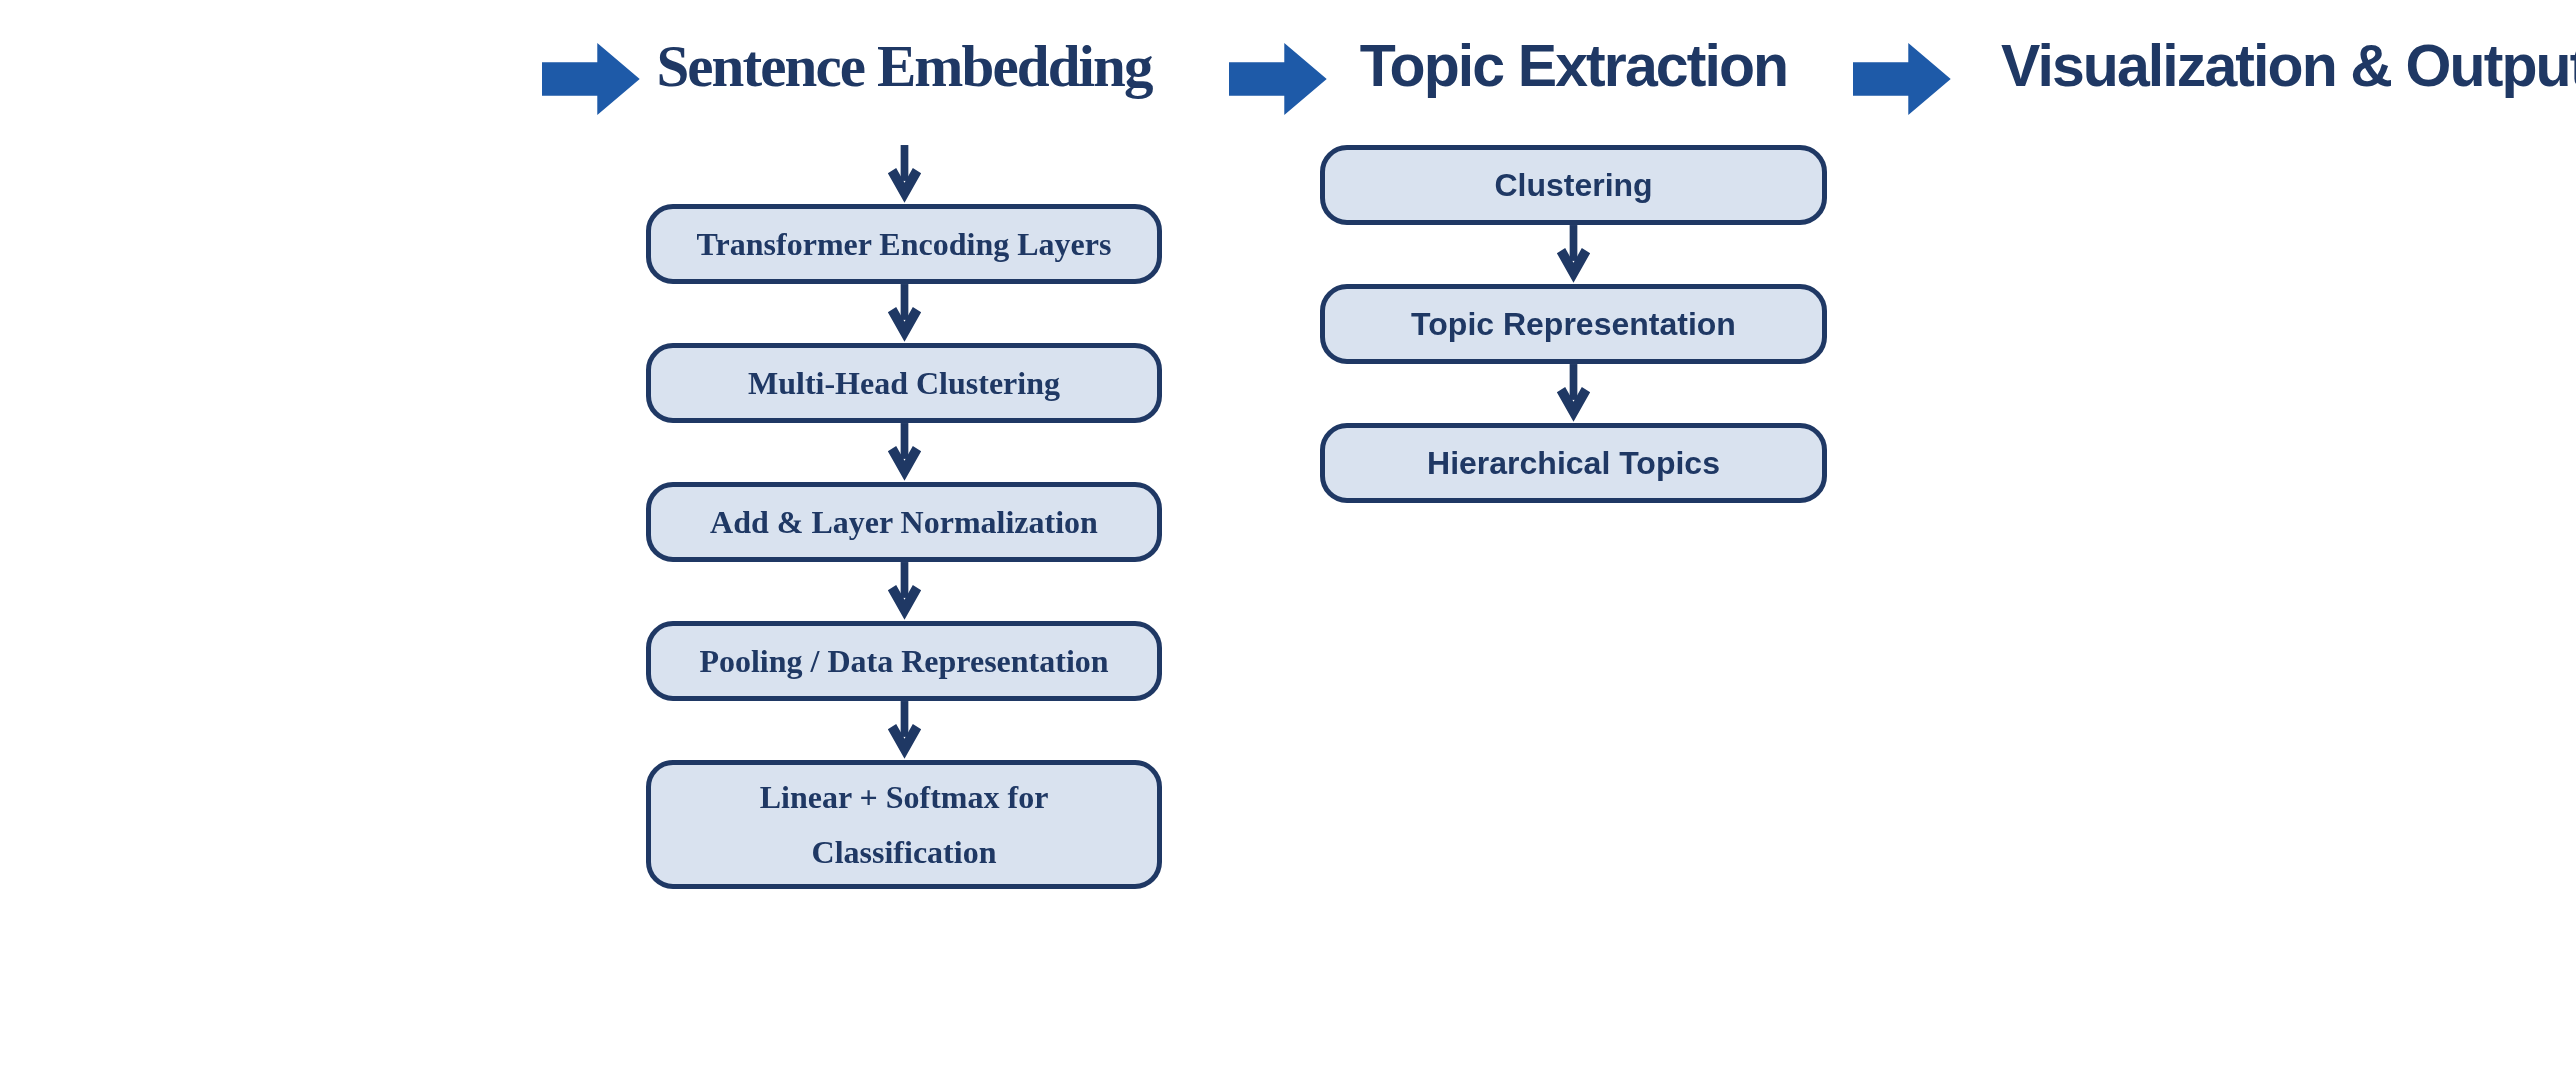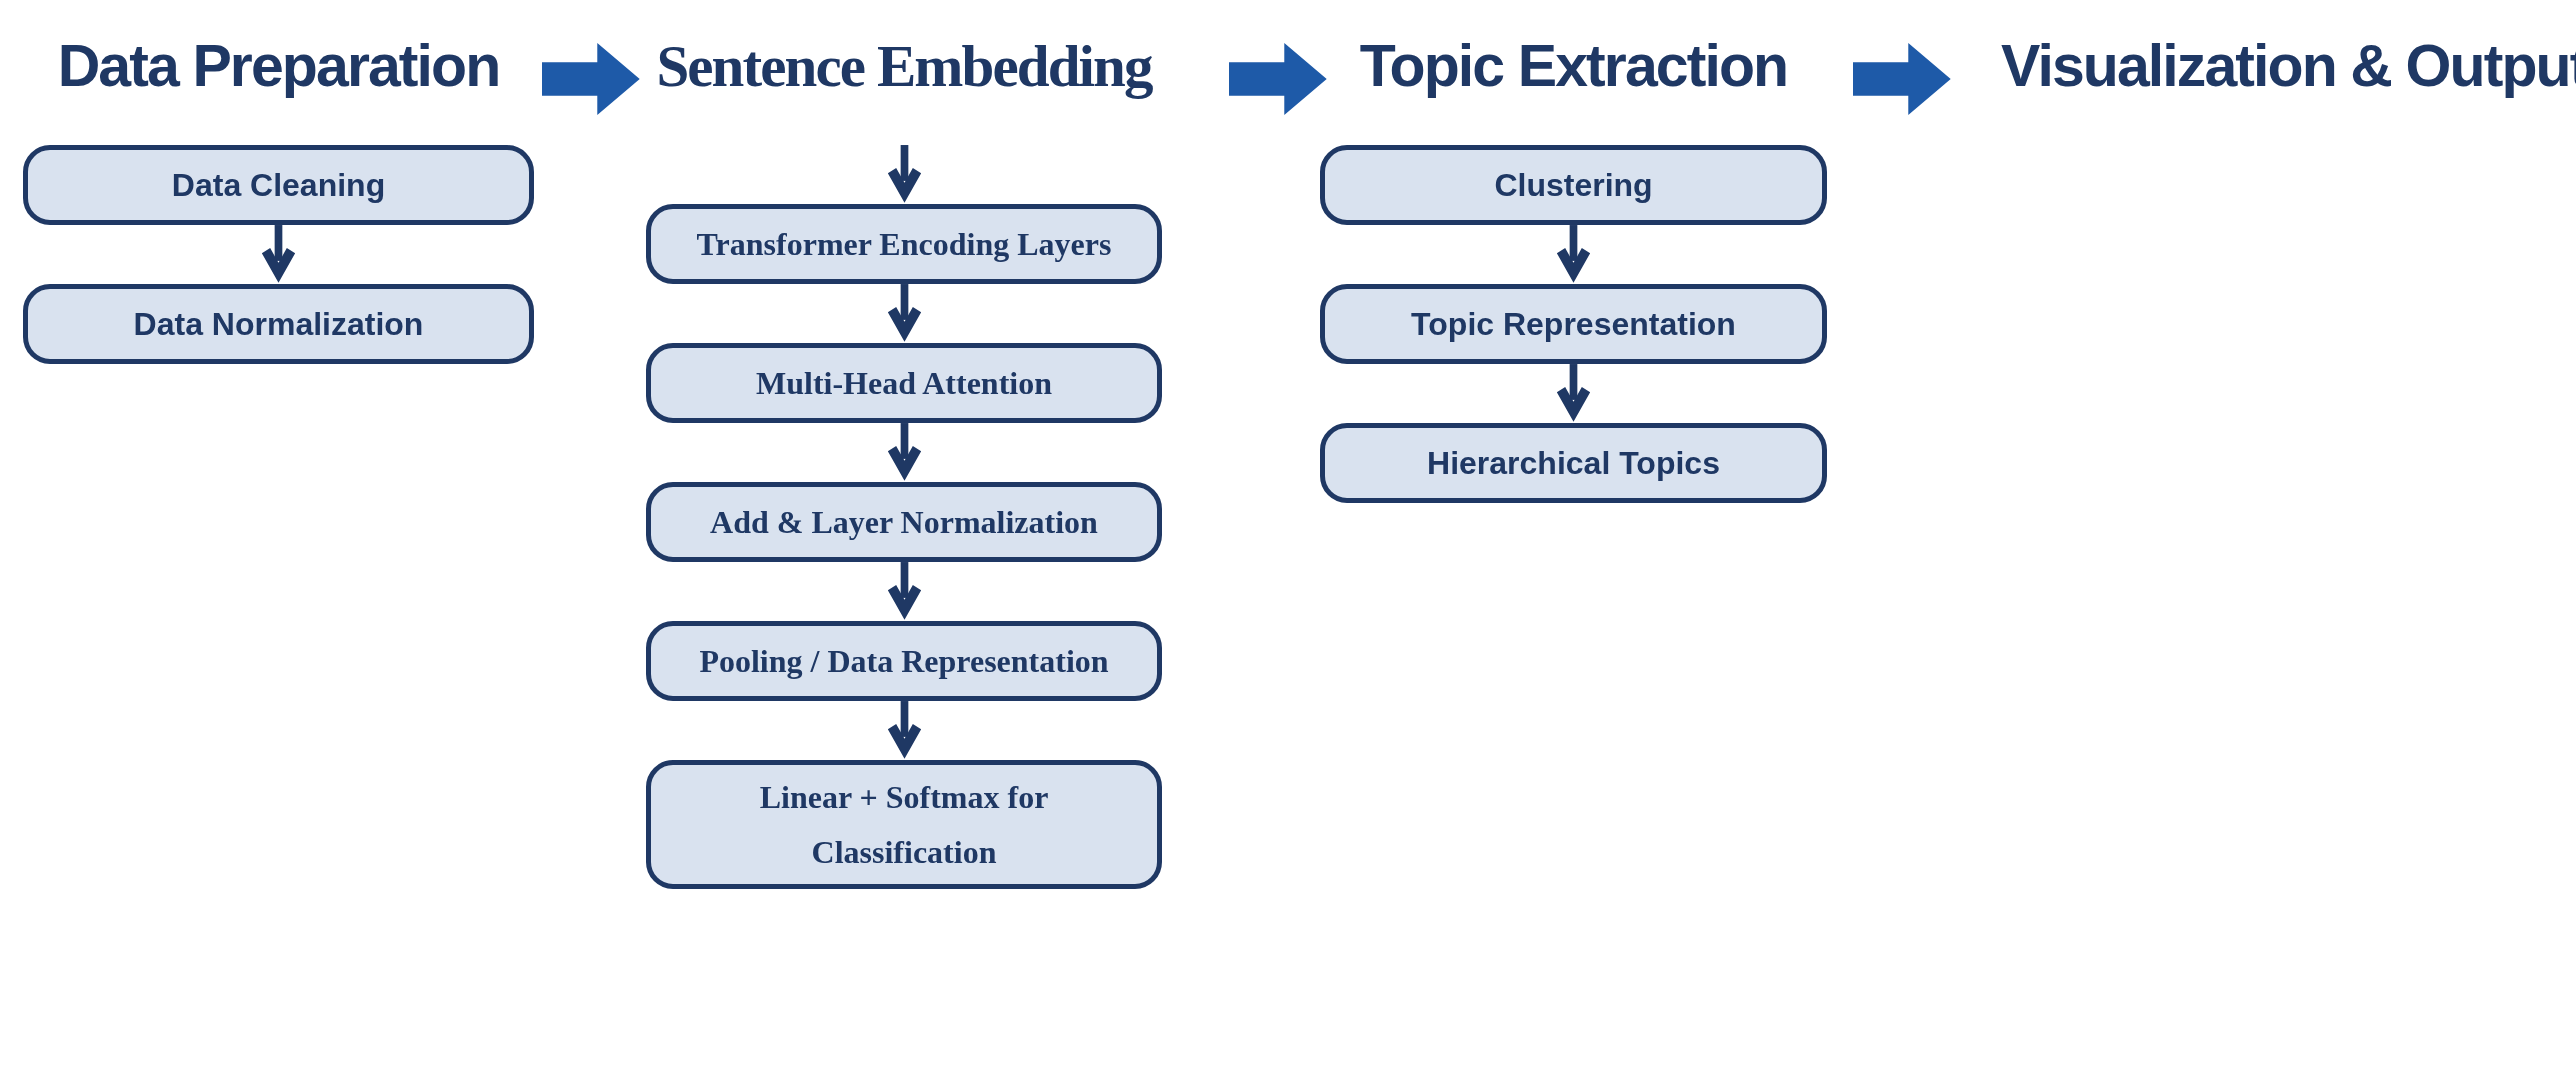--- a/index.html
+++ b/index.html
@@ -75,56 +75,41 @@
     position: absolute;
     width: 99px;
     height: 76px;
   }
 </style>
 </head>
 <body>
 
 <div class="canvas">
 
-  <section class="col" style="left:23px; width:511px;">
-    <h1 class="col-title">Data Preparation</h1>
-    <div class="steps">
-      <div class="box">
-        <span class="label">Data Cleaning</span>
-      </div>
-      <svg class="down-arrow" viewBox="0 0 64 92">
-        <rect x="26" y="0" width="12" height="56" fill="#1f3864"></rect>
-        <path d="M32,90 L6,44 L19,36 L32,59 L45,36 L58,44 Z" fill="#1f3864"></path>
-      </svg>
-      <div class="box">
-        <span class="label">Data Normalization</span>
-      </div>
-    </div>
-  </section>
 
   <svg class="flow-arrow" style="left:542px; top:41px;" viewBox="0 0 154 118">
     <polygon points="0,33 86,33 86,3 152,59 86,115 86,85 0,85" fill="#1e5aa8"></polygon>
   </svg>
 
   <section class="col" style="left:646px; width:516px;font-family:Liberation Serif, serif;">
     <h1 class="col-title">Sentence Embedding</h1>
     <div class="steps">
       <svg class="down-arrow" viewBox="0 0 64 92">
         <rect x="26" y="0" width="12" height="56" fill="#1f3864"></rect>
         <path d="M32,90 L6,44 L19,36 L32,59 L45,36 L58,44 Z" fill="#1f3864"></path>
       </svg>
       <div class="box">
         <span class="label">Transformer Encoding Layers</span>
       </div>
       <svg class="down-arrow" viewBox="0 0 64 92">
         <rect x="26" y="0" width="12" height="56" fill="#1f3864"></rect>
         <path d="M32,90 L6,44 L19,36 L32,59 L45,36 L58,44 Z" fill="#1f3864"></path>
       </svg>
       <div class="box">
-        <span class="label">Multi-Head Attention</span>
+        <span class="label">Multi-Head Clustering</span>
       </div>
       <svg class="down-arrow" viewBox="0 0 64 92">
         <rect x="26" y="0" width="12" height="56" fill="#1f3864"></rect>
         <path d="M32,90 L6,44 L19,36 L32,59 L45,36 L58,44 Z" fill="#1f3864"></path>
       </svg>
       <div class="box">
         <span class="label">Add &amp; Layer Normalization</span>
       </div>
       <svg class="down-arrow" viewBox="0 0 64 92">
         <rect x="26" y="0" width="12" height="56" fill="#1f3864"></rect>

